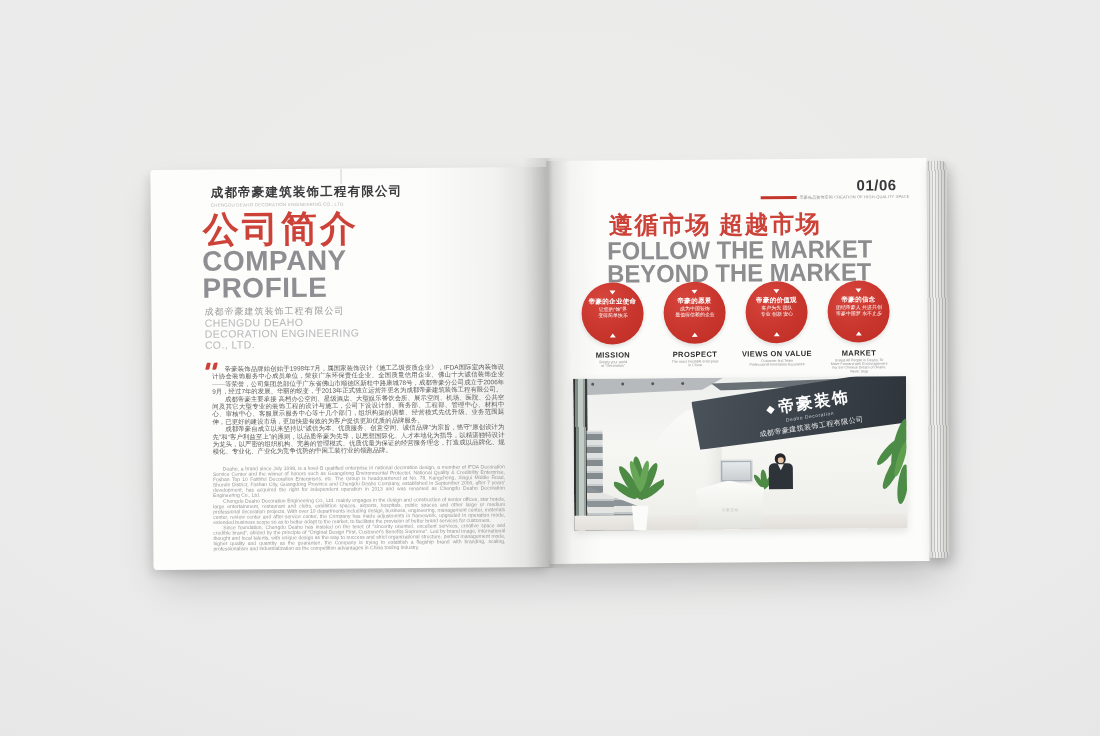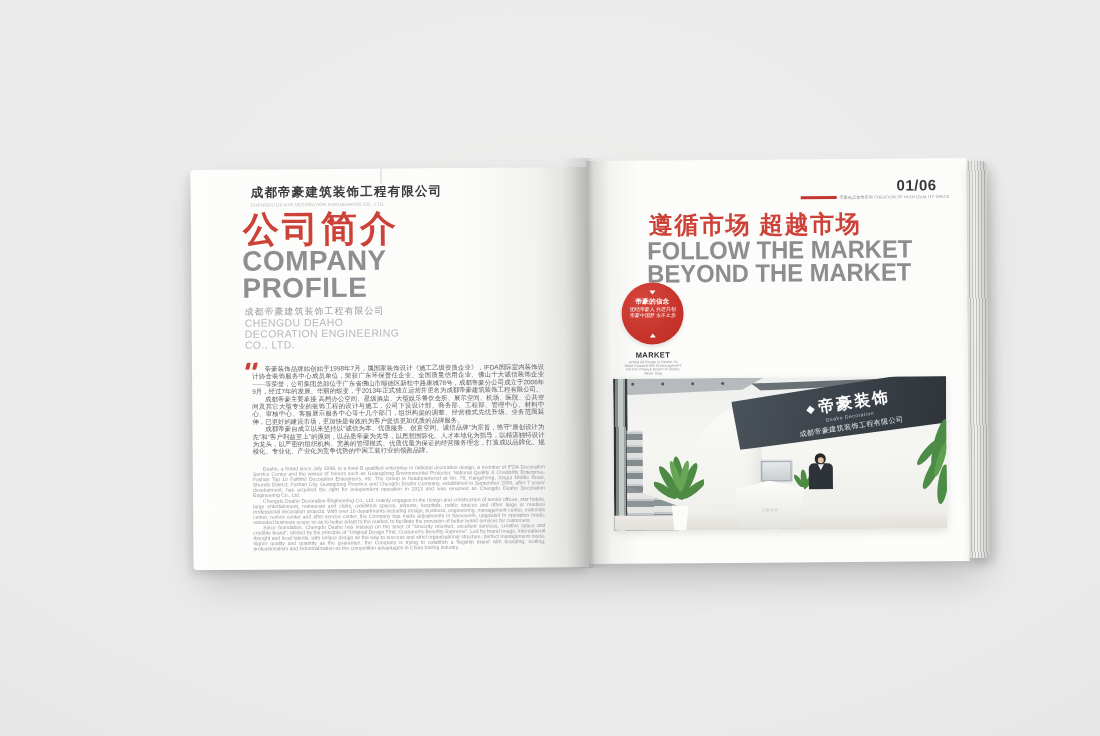--- a/index.html
+++ b/index.html
@@ -2,21 +2,21 @@
 <html><head>
 <meta charset="utf-8">
 <style>
   * { margin:0; padding:0; box-sizing:border-box; }
   html,body { width:1100px; height:736px; overflow:hidden; }
   body {
     font-family:"Liberation Sans", sans-serif;
     background: radial-gradient(130% 130% at 50% 35%, #ededec 0%, #e9eae9 50%, #dddedd 100%);
     position:relative;
   }
-  .stage { position:absolute; inset:0;margin-left:40px; }
+  .stage { position:absolute; inset:0; }
 
   
   .book { position:absolute; left:152px; top:158px; width:796px; height:410px;
           transform:rotate(-0.45deg); }
   .book-shadow { position:absolute; left:8px; top:16px; width:780px; height:386px;
           box-shadow:0 18px 38px rgba(0,0,0,.20), 0 5px 12px rgba(0,0,0,.10); border-radius:6px; }
   .page { position:absolute; overflow:hidden; }
   .page-left { left:0; top:9px; width:396px; height:400px; border-radius:3px 0 0 4px;
     background:linear-gradient(90deg,#fdfdfc 0%,#fcfcfb 68%,#f2f2f0 87%,#e0e0de 96%,#cfcfcd 100%);
     box-shadow:-3px 5px 10px rgba(0,0,0,.10); }
@@ -189,20 +189,68 @@
 
       </div>
       <div class="rp-title-cn">遵循市场 超越市场</div>
       <div class="rp-title-en pre">FOLLOW THE MARKET
 BEYOND THE MARKET</div>
 
       <div class="rp-values">
         <div class="value-item">
           <div class="circle">
             <span class="tri-down"></span>
+            <span class="circle-title">帝豪的企业使命</span>
+            <span class="circle-text-wrap">
+                <span class="circle-text pre sc55" style="display:block">让您的“饰”界
+变得简单快乐</span>
+              </span>
+            <span class="tri-up"></span>
+          </div>
+          <div class="value-label">MISSION</div>
+          <div class="value-sub-wrap">
+              <div class="value-sub pre sc45">Simply your world
+of “Decoration”</div>
+            </div>
+        </div>
+        <div class="value-item">
+          <div class="circle">
+            <span class="tri-down"></span>
+            <span class="circle-title">帝豪的愿景</span>
+            <span class="circle-text-wrap">
+                <span class="circle-text pre sc55" style="display:block">成为中国装饰
+最值得信赖的企业</span>
+              </span>
+            <span class="tri-up"></span>
+          </div>
+          <div class="value-label">PROSPECT</div>
+          <div class="value-sub-wrap">
+              <div class="value-sub pre sc45">The most trustable enterprise
+in China</div>
+            </div>
+        </div>
+        <div class="value-item">
+          <div class="circle">
+            <span class="tri-down"></span>
+            <span class="circle-title">帝豪的价值观</span>
+            <span class="circle-text-wrap">
+                <span class="circle-text pre sc55" style="display:block">客户为先 团队
+专业 创新 安心</span>
+              </span>
+            <span class="tri-up"></span>
+          </div>
+          <div class="value-label">VIEWS ON VALUE</div>
+          <div class="value-sub-wrap">
+              <div class="value-sub pre sc45">Customer first  Team
+Professional  Innovation  Assurance</div>
+            </div>
+        </div>
+        <div class="value-item">
+          <div class="circle">
+            <span class="tri-down"></span>
             <span class="circle-title">帝豪的信念</span>
             <span class="circle-text-wrap">
                 <span class="circle-text pre sc55" style="display:block">团结帝豪人 共进共创
 帝豪中国梦 永不止步</span>
               </span>
             <span class="tri-up"></span>
           </div>
           <div class="value-label">MARKET</div>
           <div class="value-sub-wrap">
               <div class="value-sub pre sc45">United All People in Deaho. To

